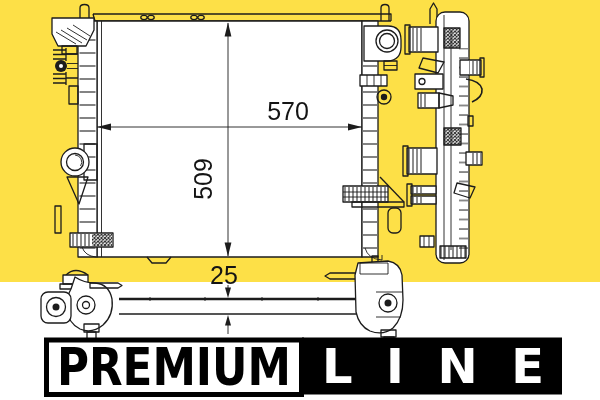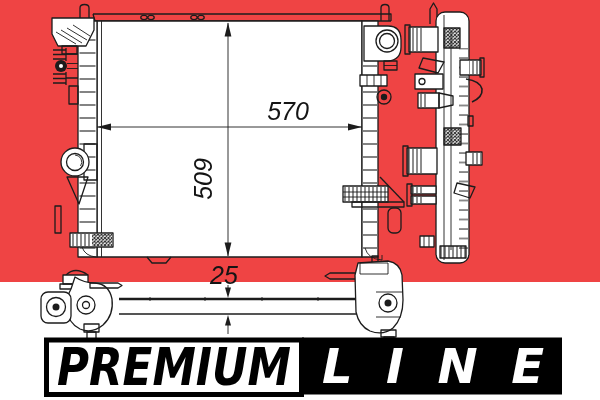--- a/index.html
+++ b/index.html
@@ -1,20 +1,20 @@
 <!DOCTYPE html>
 <html><head>
 <meta charset="utf-8">
 <style>
   html,body{margin:0;padding:0;}
   body{
     width:600px;height:400px;background:#ffffff;overflow:hidden;
     font-family:"Liberation Sans","DejaVu Sans",sans-serif;
   }
-  .stage{position:relative;width:600px;height:282px;background:#ef4444;font-style:italic;}
+  .stage{position:relative;width:600px;height:282px;background:#fde047;}
   svg{display:block;}
   .ln{stroke:#1c1c1c;fill:none;stroke-width:1.3;stroke-linejoin:round;}
   .thin{stroke-width:0.9;}
   .thick{stroke-width:2.6;}
   .fillw{fill:#ffffff;}
   .dark{fill:#1c1c1c;stroke:none;}
   .arr{fill:#1c1c1c;stroke:none;}
   .dim{
     font-family:"Liberation Sans","DejaVu Sans",sans-serif;
     font-size:25px;fill:#141414;

